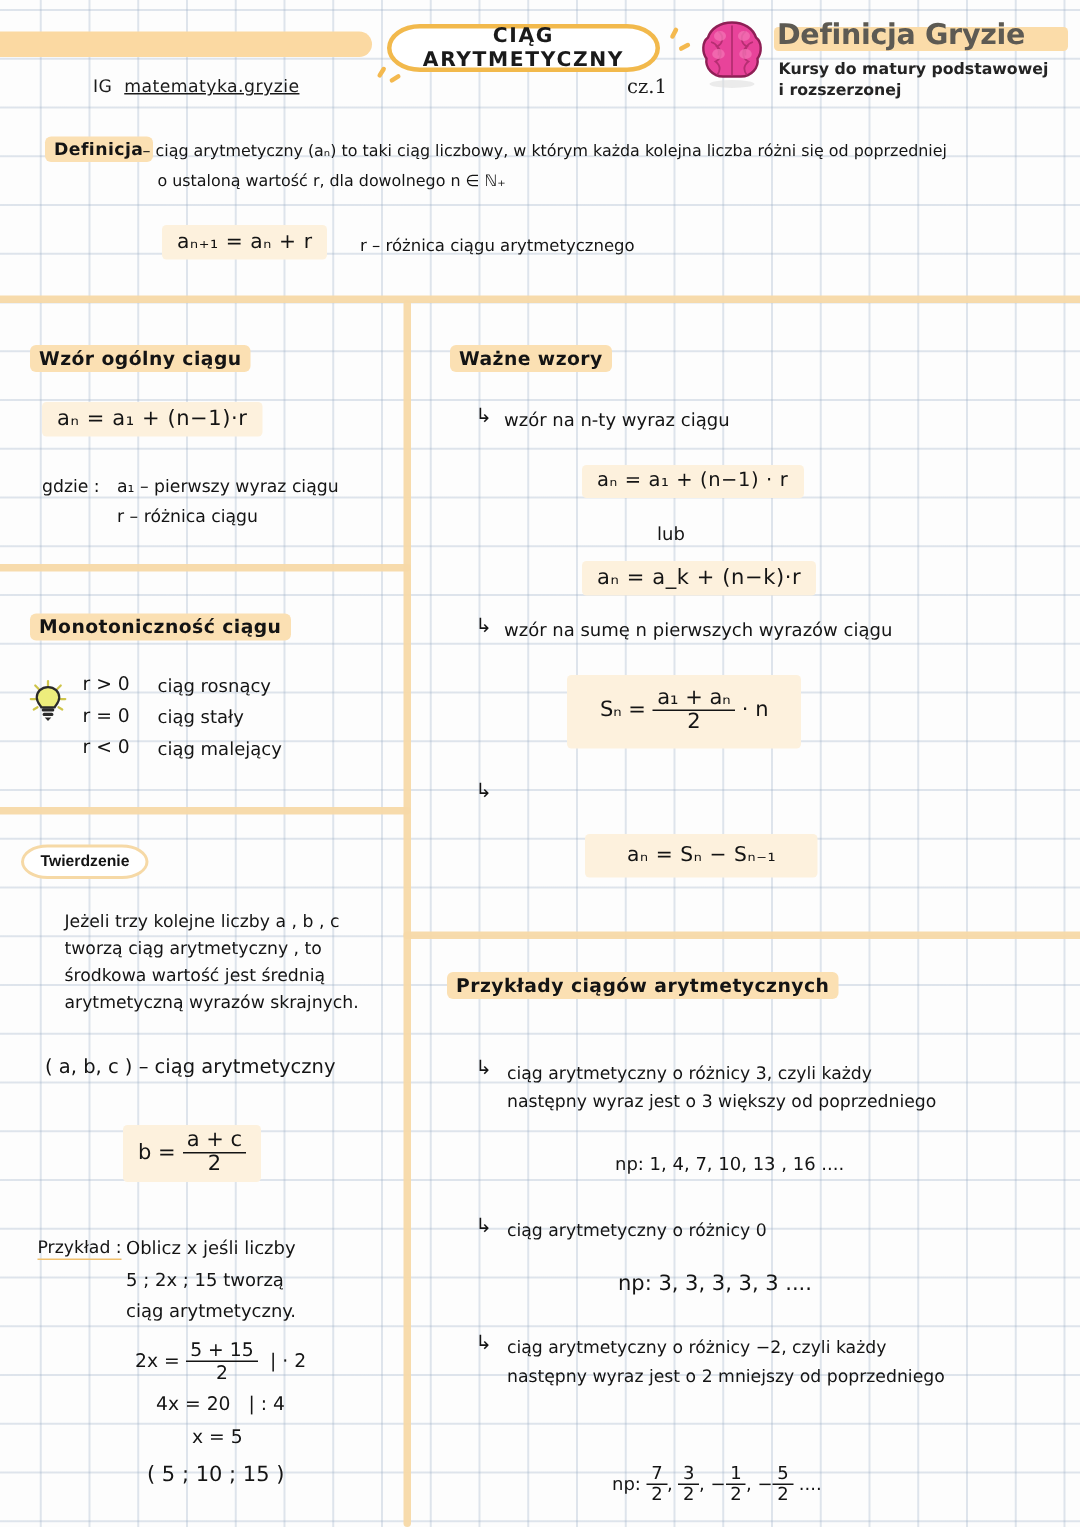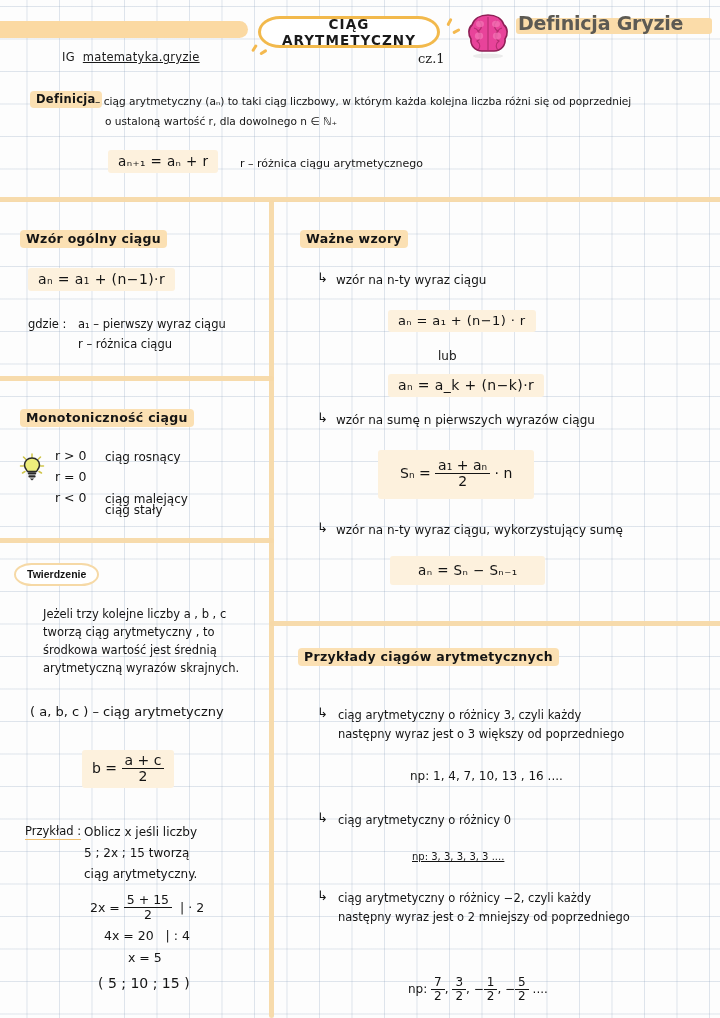--- a/index.html
+++ b/index.html
@@ -220,20 +220,24 @@
         <ellipse cx="13" cy="12" rx="4" ry="3.3"></ellipse>
         <ellipse cx="29" cy="12" rx="4" ry="3.3"></ellipse>
         <ellipse cx="12" cy="24" rx="4.2" ry="3.4"></ellipse>
         <ellipse cx="30" cy="24" rx="4.2" ry="3.4"></ellipse>
       </g>
     </svg>
   </div>
 
   <div class="brand-hl"></div>
   <div class="brand-title">Definicja Gryzie</div>
+  <div class="brand-sub">
+    <div>Kursy do matury podstawowej</div>
+    <div>i rozszerzonej</div>
+  </div>
 
   <div class="hand hl sec-title" style="left:30px;top:91px;font-size:11.5px;">Definicja</div>
   <div class="hand body-txt" style="left:95px;top:93px;font-size:10.6px;">– ciąg arytmetyczny (aₙ) to taki ciąg liczbowy, w którym każda kolejna liczba różni się od poprzedniej</div>
   <div class="hand body-txt" style="left:105px;top:113px;font-size:10.6px;">o ustaloną wartość r, dla dowolnego n ∈ ℕ₊</div>
 
   <div class="hand formula hl-soft" style="left:108px;top:150px;font-size:13.5px;">aₙ₊₁ = aₙ + r</div>
   <div class="hand body-txt" style="left:240px;top:155px;font-size:11px;">r – różnica ciągu arytmetycznego</div>
 
   <div class="divider-h" style="left:-6px;top:197px;width:732px;"></div>
   <div class="divider-v" style="left:269px;top:200px;height:818px;"></div>
@@ -263,21 +267,21 @@
       <path d="M14 6 C9.6 6 6.5 9.2 6.5 13 C6.5 16 8.6 17.8 9.6 19.6 L18.4 19.6 C19.4 17.8 21.5 16 21.5 13 C21.5 9.2 18.4 6 14 6 Z" fill="#eded7c" stroke="#2a2a2a" stroke-width="1.5"></path>
       <rect x="9.8" y="20.2" width="8.4" height="2.2" rx="1" fill="#2a2a2a"></rect>
       <rect x="10.4" y="23.2" width="7.2" height="2.2" rx="1" fill="#2a2a2a"></rect>
       <path d="M11.8 26.4 L16.2 26.4 L14 28.6 Z" fill="#2a2a2a"></path>
     </svg>
   </div>
 
   <div class="hand body-txt" style="left:55px;top:447px;font-size:12.5px;">r &gt; 0</div>
   <div class="hand body-txt" style="left:105px;top:449px;font-size:12px;">ciąg rosnący</div>
   <div class="hand body-txt" style="left:55px;top:468px;font-size:12.5px;">r = 0</div>
-  <div class="hand body-txt" style="left:105px;top:470px;font-size:12px;margin-top:32px;">ciąg stały</div>
+  <div class="hand body-txt" style="left:105px;top:470px;font-size:12px;">ciąg stały</div>
   <div class="hand body-txt" style="left:55px;top:489px;font-size:12.5px;">r &lt; 0</div>
   <div class="hand body-txt" style="left:105px;top:491px;font-size:12px;">ciąg malejący</div>
 
   <div class="cloud-label" style="left:14px;top:563px;">Twierdzenie</div>
 
   <div class="hand body-txt" style="left:43px;top:606px;">Jeżeli trzy kolejne liczby a , b , c</div>
   <div class="hand body-txt" style="left:43px;top:624px;">tworzą ciąg arytmetyczny , to</div>
   <div class="hand body-txt" style="left:43px;top:642px;">środkowa wartość jest średnią</div>
   <div class="hand body-txt" style="left:43px;top:660px;">arytmetyczną wyrazów skrajnych.</div>
 
@@ -328,33 +332,32 @@
   <div class="hand hl-soft" style="left:378px;top:450px;font-size:14px;padding:8px 22px 10px 22px;">
     <span>Sₙ =</span>
     <span class="frac">
       <span class="num">a₁ + aₙ</span>
       <span class="den">2</span>
     </span>
     <span>· n</span>
   </div>
 
   <div class="hand arrow" style="left:317px;top:520px;">↳</div>
-  <div class="hand body-txt" style="left:336px;top:522px;font-size:12px;">wzór na n-ty wyraz ciągu, wykorzystujący sumę</div>
   <div class="hand formula hl-soft" style="left:390px;top:556px;font-size:13.5px;padding:6px 28px 7px 28px;">aₙ = Sₙ − Sₙ₋₁</div>
 
   <div class="hand hl sec-title" style="left:298px;top:648px;">Przykłady ciągów arytmetycznych</div>
 
   <div class="hand arrow" style="left:317px;top:705px;">↳</div>
   <div class="hand body-txt" style="left:338px;top:707px;font-size:11.5px;">ciąg  arytmetyczny  o różnicy  3, czyli każdy</div>
   <div class="hand body-txt" style="left:338px;top:726px;font-size:11.5px;">następny wyraz jest o 3 większy od poprzedniego</div>
   <div class="hand body-txt" style="left:410px;top:768px;font-size:12px;">np: 1, 4, 7, 10, 13 , 16 ....</div>
 
   <div class="hand arrow" style="left:317px;top:810px;">↳</div>
   <div class="hand body-txt" style="left:338px;top:812px;font-size:11.5px;">ciąg arytmetyczny o różnicy 0</div>
-  <div class="hand body-txt" style="left:412px;top:848px;font-size:10px;text-decoration:underline;">np: 3, 3, 3, 3, 3 ....</div>
+  <div class="hand body-txt" style="left:412px;top:848px;font-size:14px;">np: 3, 3, 3, 3, 3 ....</div>
 
   <div class="hand arrow" style="left:317px;top:888px;">↳</div>
   <div class="hand body-txt" style="left:338px;top:890px;font-size:11.5px;">ciąg  arytmetyczny  o różnicy  −2, czyli każdy</div>
   <div class="hand body-txt" style="left:338px;top:909px;font-size:11.5px;">następny wyraz jest o 2 mniejszy od poprzedniego</div>
 
   <div class="hand" style="left:408px;top:940px;font-size:12px;margin-top:36px;">
     <span>np:</span>
     <span class="frac">
       <span class="num">7</span>
       <span class="den">2</span>

